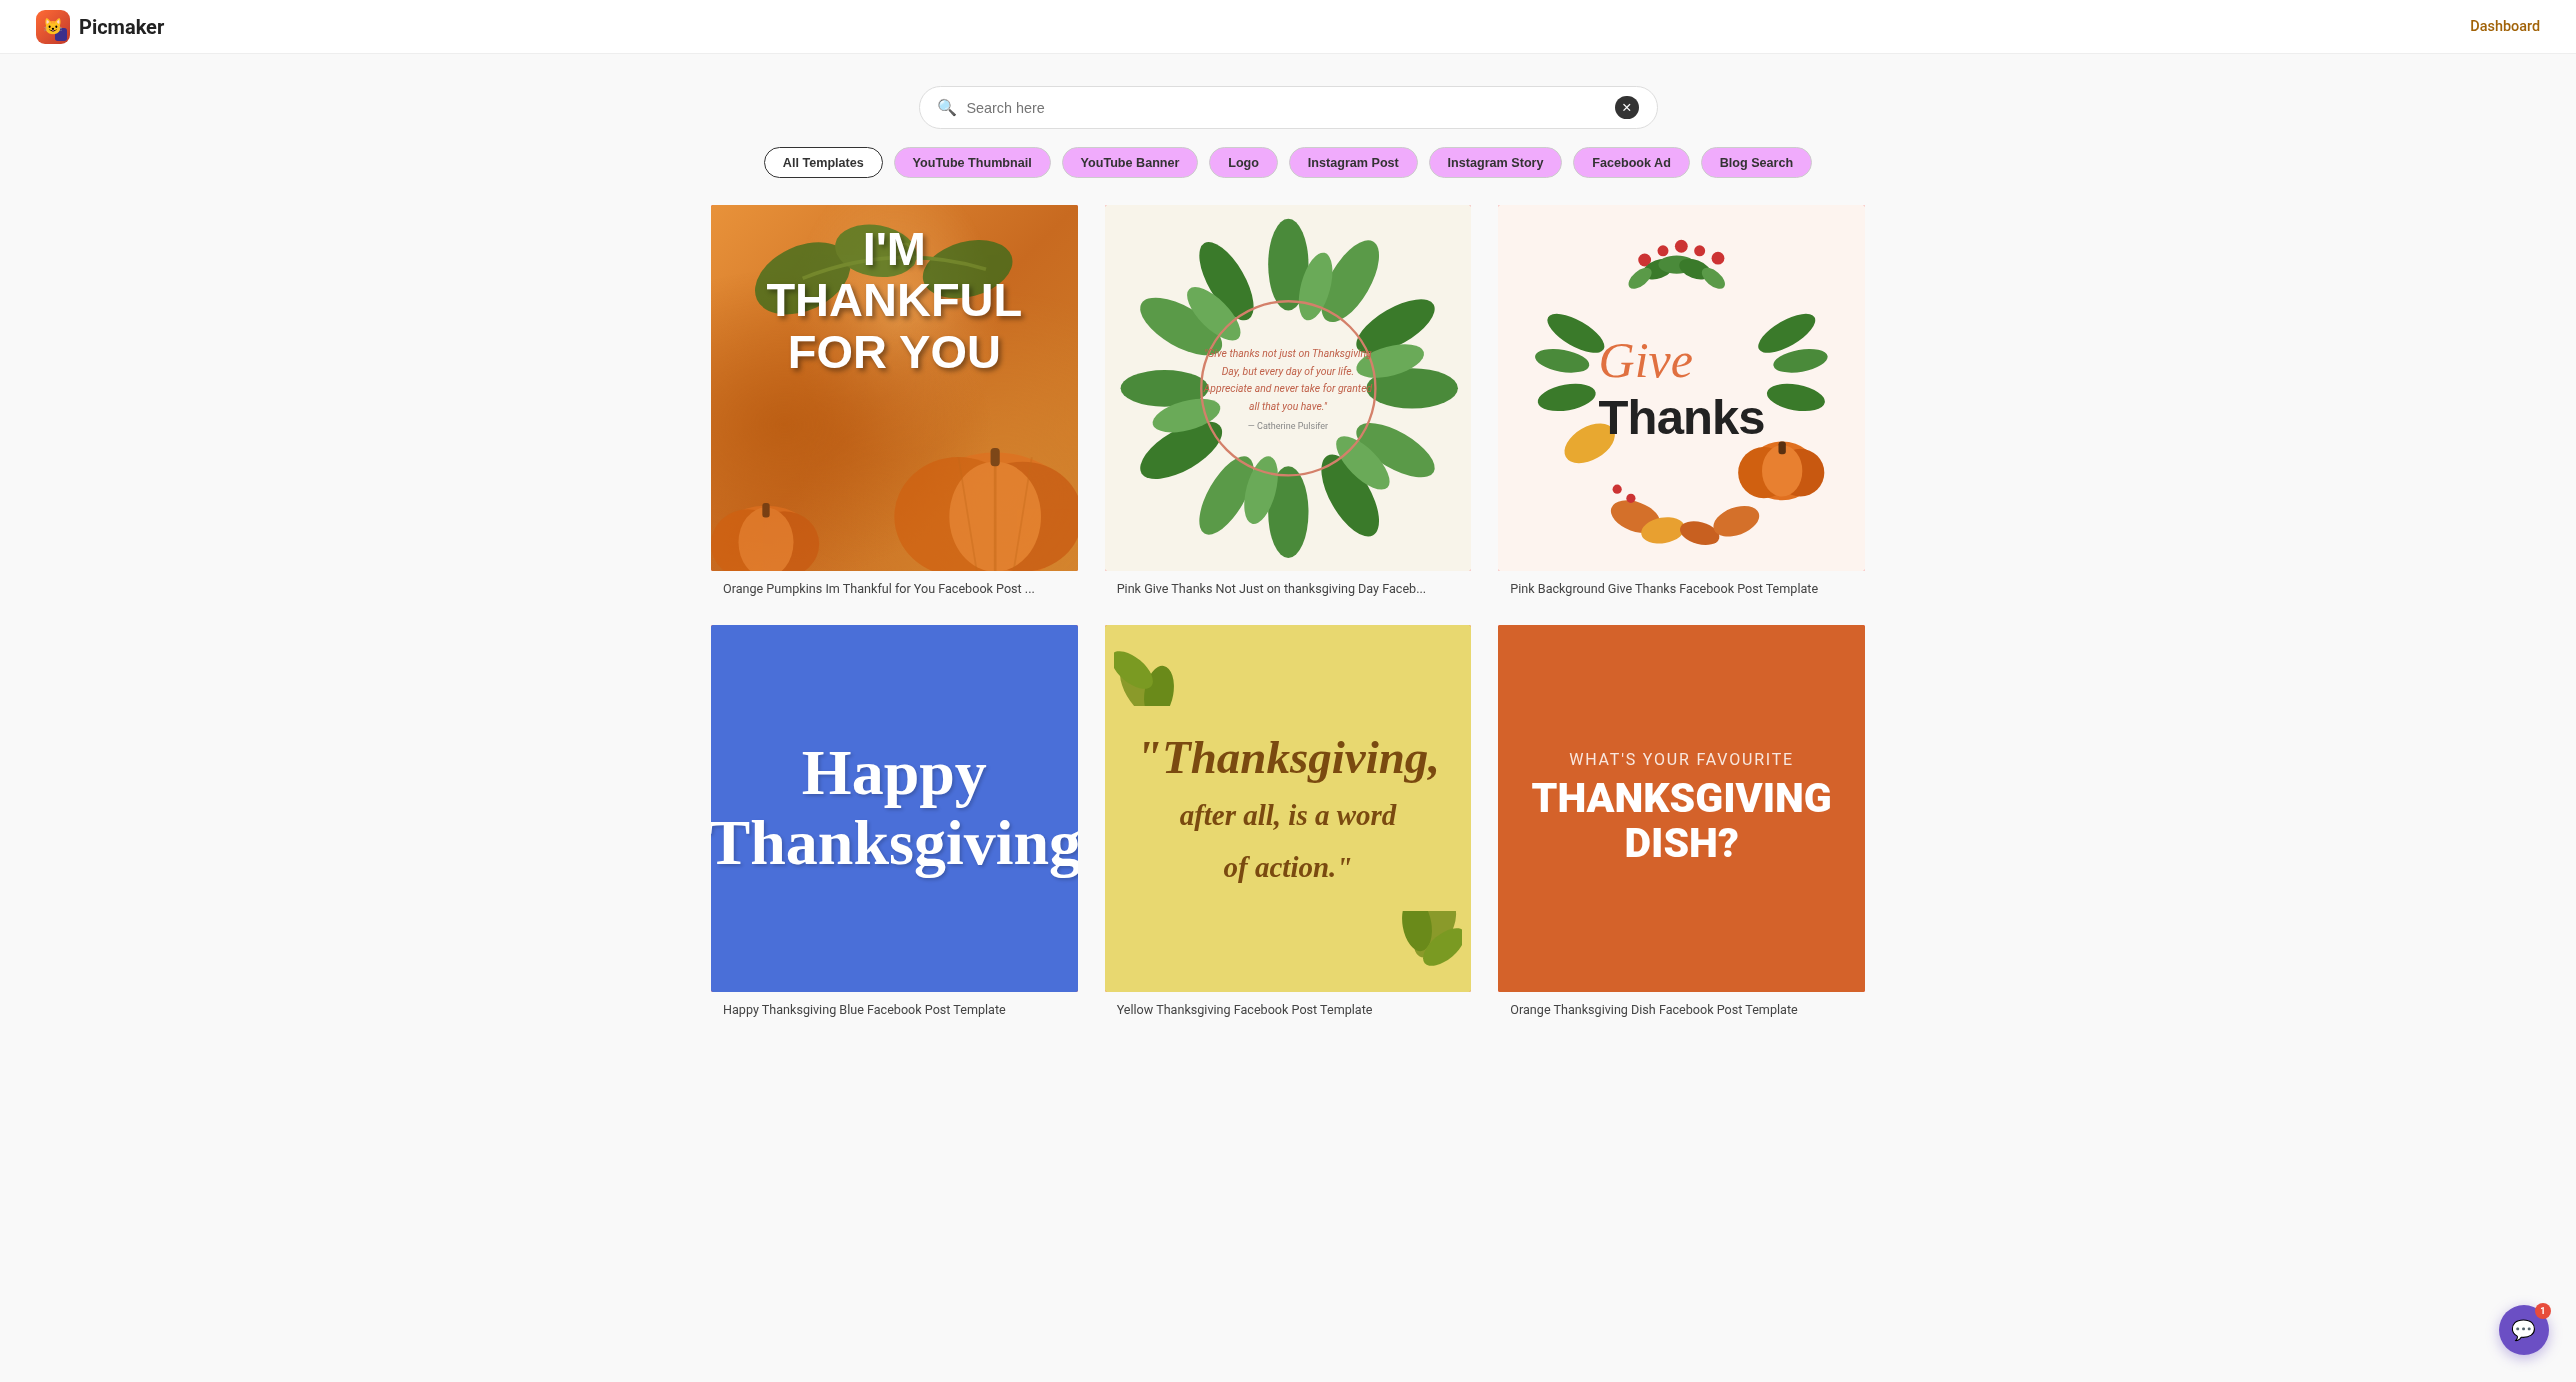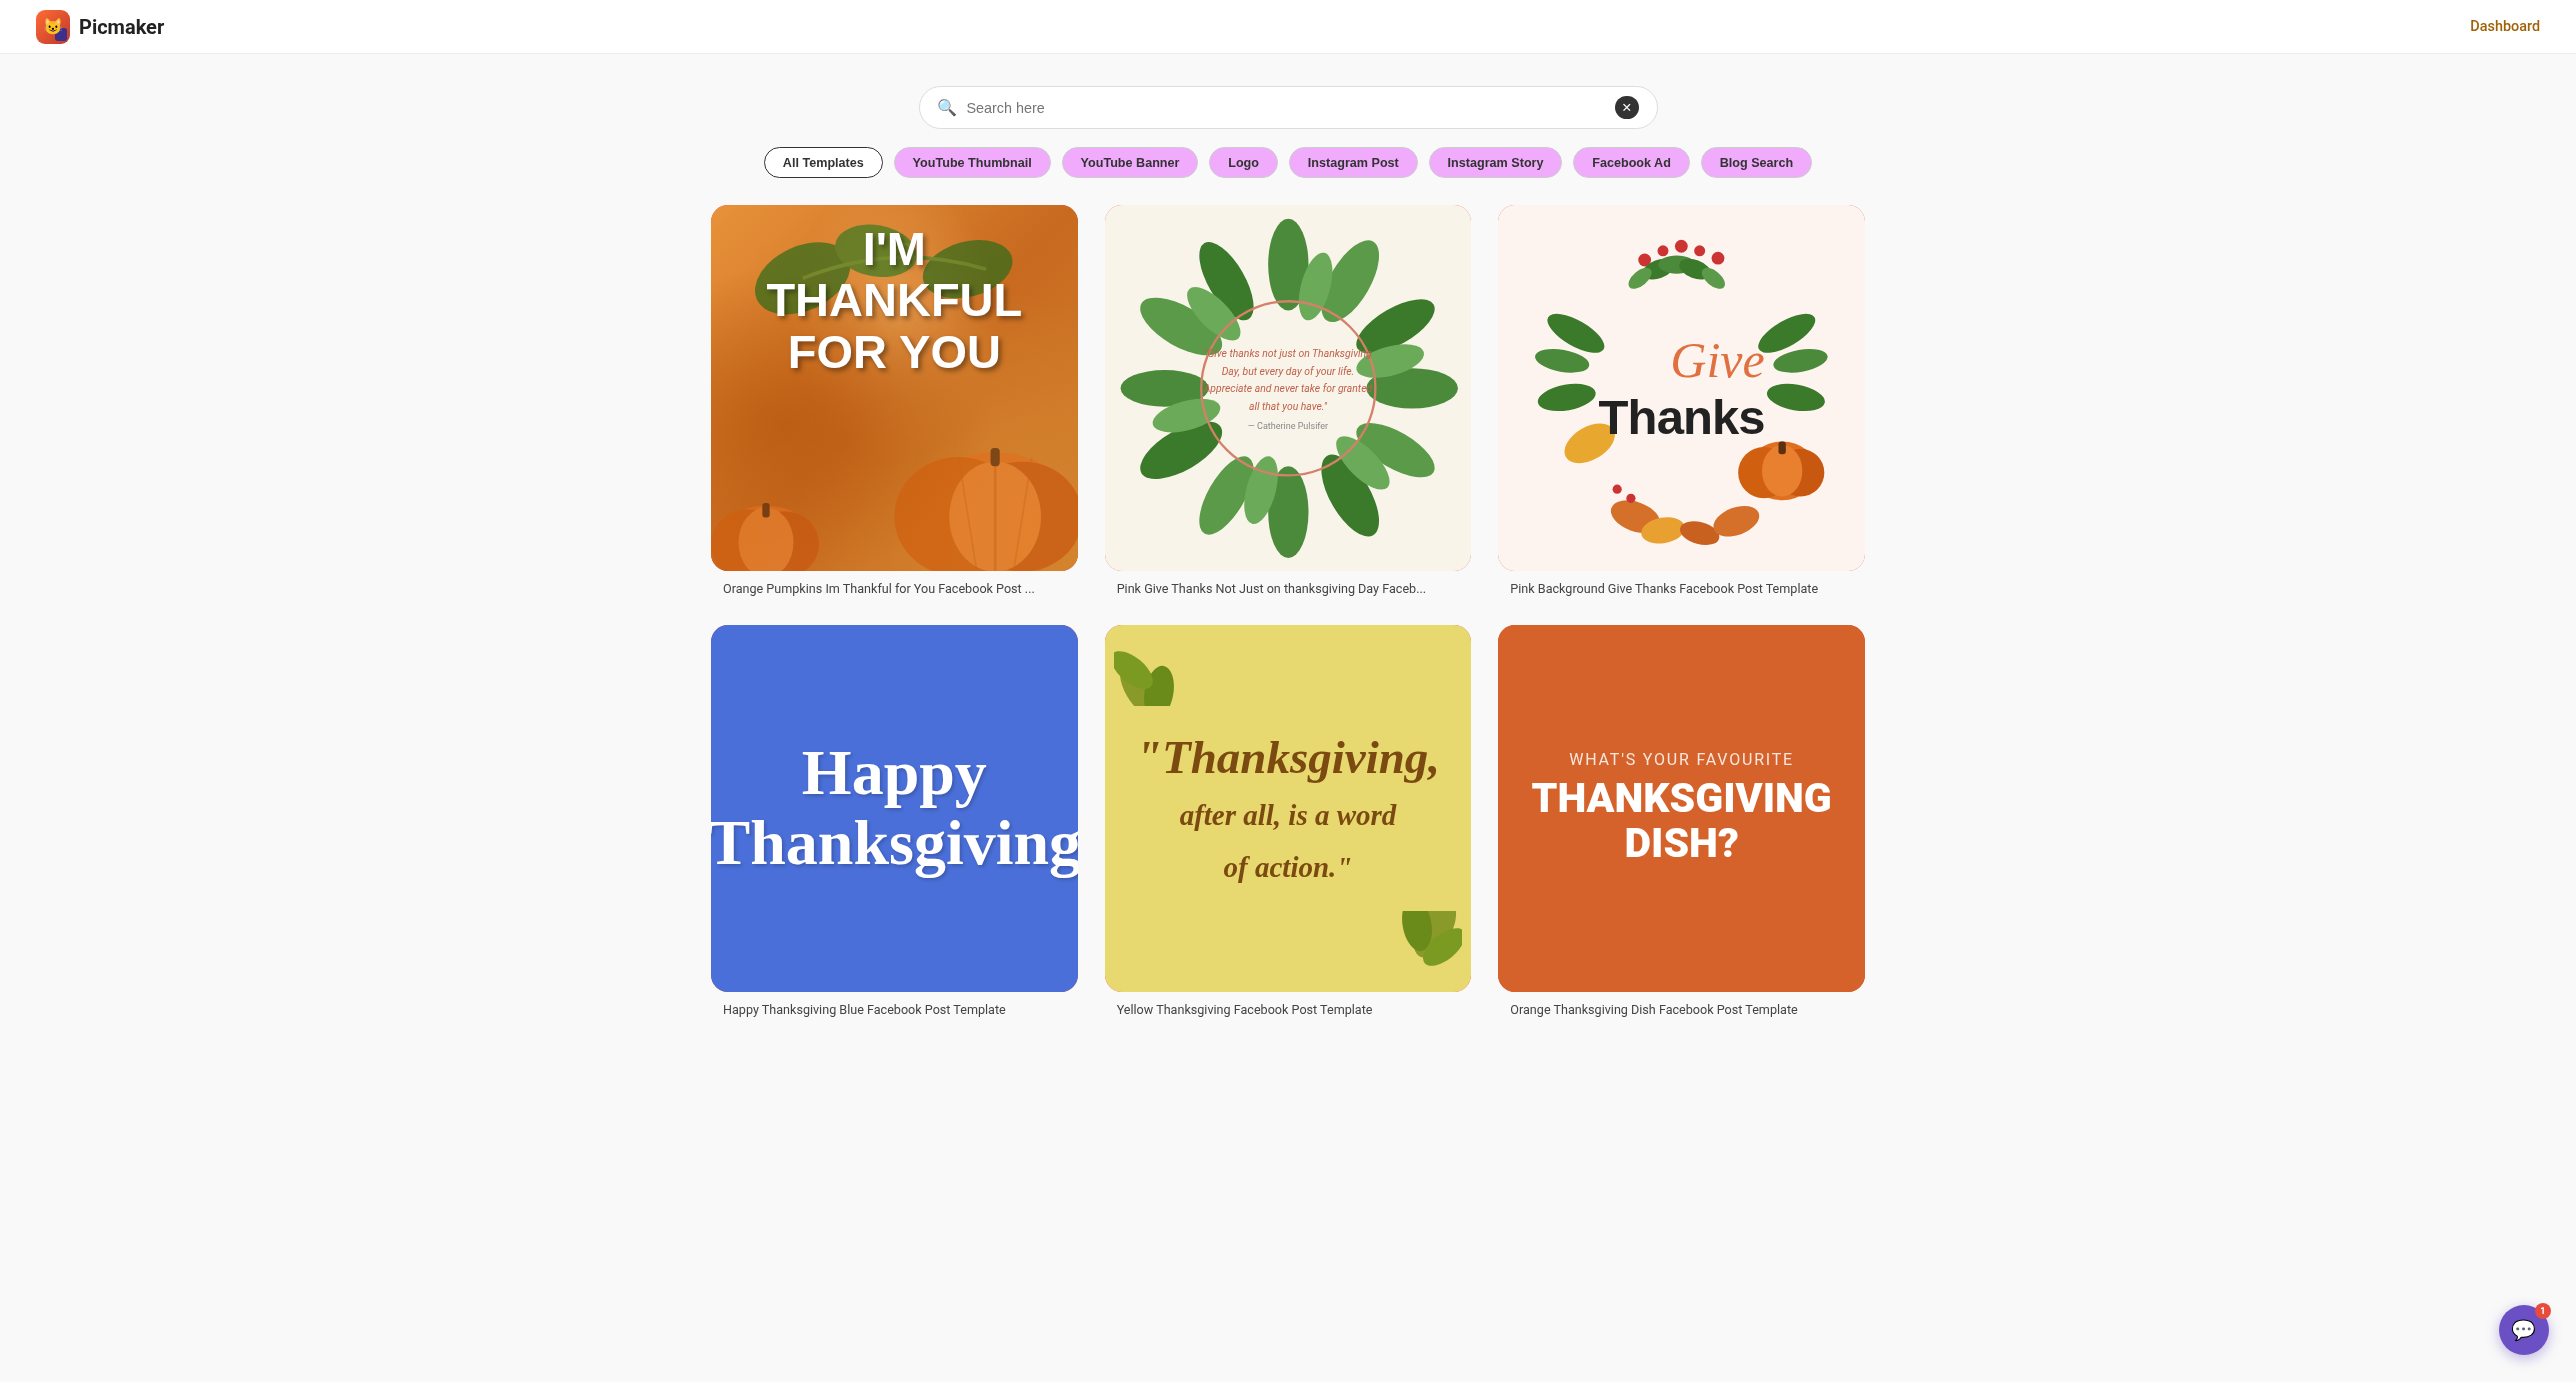--- a/index.html
+++ b/index.html
@@ -140,21 +140,21 @@
       display: grid;
       grid-template-columns: repeat(3, 1fr);
       gap: 27px;
     }
     .template-card {
       cursor: pointer;
     }
     .template-thumb {
       width: 100%;
       aspect-ratio: 1;
-      border-radius: 17px;
+      border-radius: 2px;
       overflow: hidden;
       background: #ef4444;
       display: flex;
       align-items: center;
       justify-content: center;
       position: relative;
     }
     .template-label {
       margin-top: 9px;
       font-size: 12.6px;
@@ -451,21 +451,21 @@
           <rect x="306" y="258" width="8" height="14" rx="3" fill="#5a3010"></rect>
 
           <ellipse cx="150" cy="340" rx="28" ry="16" fill="#d4702a" transform="rotate(20 150 340)"></ellipse>
           <ellipse cx="180" cy="355" rx="24" ry="14" fill="#e8a030" transform="rotate(-10 180 355)"></ellipse>
           <ellipse cx="220" cy="358" rx="22" ry="12" fill="#c86020" transform="rotate(15 220 358)"></ellipse>
           <ellipse cx="260" cy="345" rx="26" ry="15" fill="#d4702a" transform="rotate(-20 260 345)"></ellipse>
 
           <circle cx="130" cy="310" r="5" fill="#cc3333"></circle>
           <circle cx="145" cy="320" r="5" fill="#cc3333"></circle>
         </svg>
-        <div style="position:absolute;z-index:2;text-align:right;">
+        <div style="position:absolute;z-index:2;text-align:left;">
           <div class="give-text-orange">Give</div>
           <div class="thanks-text-black">Thanks</div>
         </div>
       </div>
     </div>
     <p class="template-label">Pink Background Give Thanks Facebook Post Template</p>
   </div>
 
   <div class="template-card">
     <div class="template-thumb">

